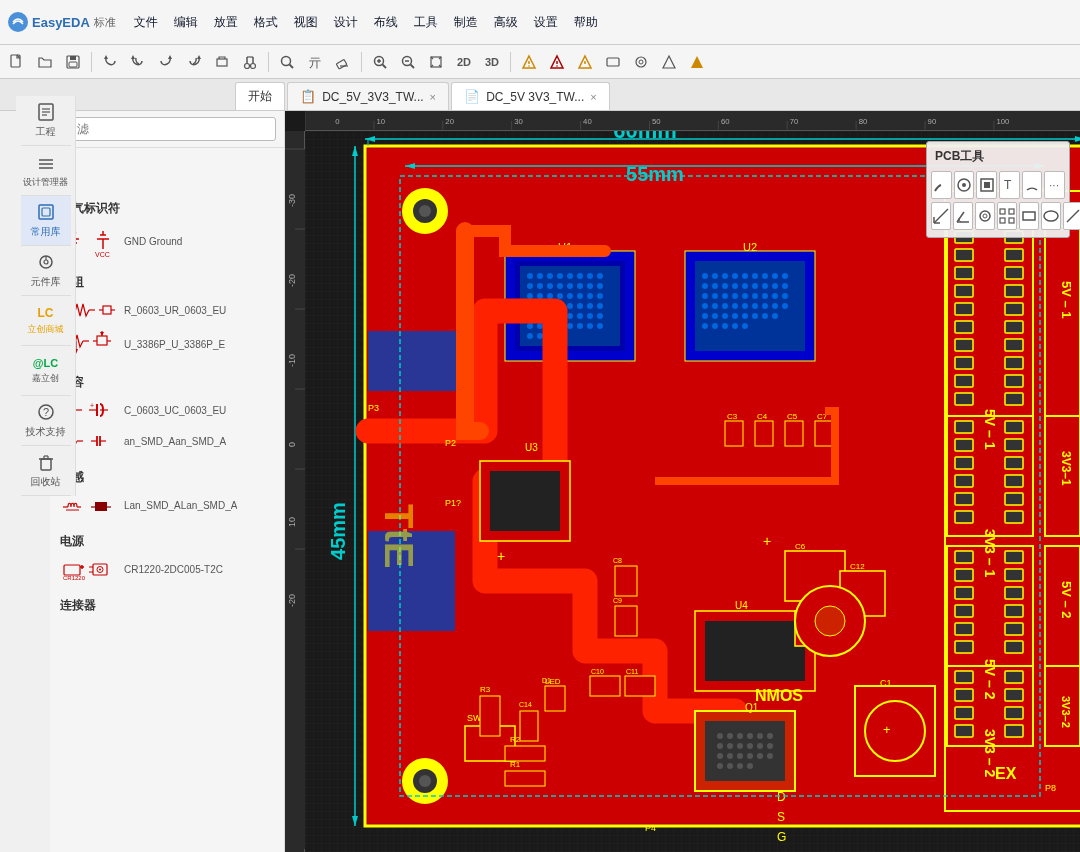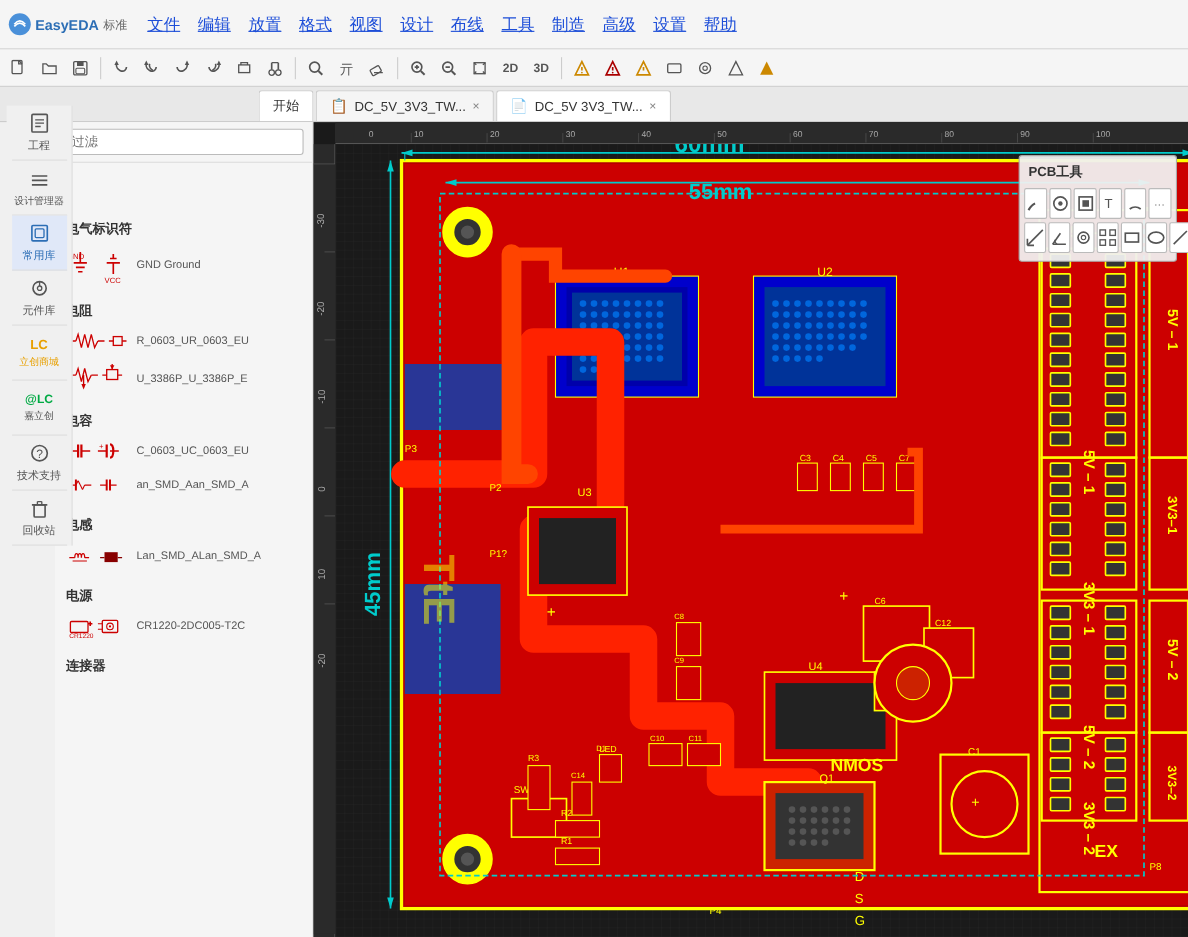--- a/index.html
+++ b/index.html
@@ -26,24 +26,23 @@
       background: #4a90d9;
       border-radius: 50%;
       display: flex; align-items: center; justify-content: center;
       color: white; font-size: 8px;
     }
     .logo-text { font-size: 13px; font-weight: bold; color: #2c6eb5; }
     .logo-edition { font-size: 11px; color: #666; }
     .menu-item {
       padding: 2px 6px;
       cursor: pointer;
-      font-size: 15px;
-      color: #1d4ed8;
+      font-size: 12px;
+      color: #0f172a;
       border-radius: 2px;
-      text-decoration: underline;
     }
 
     
     #toolbar {
       height: 34px;
       background: #f5f5f5;
       border-bottom: 1px solid #ccc;
       display: flex;
       align-items: center;
       padding: 0 4px;
@@ -145,21 +144,21 @@
     .symbol-row {
       display: flex;
       align-items: center;
       padding: 3px 8px;
       gap: 6px;
       cursor: pointer;
     }
     .sym-text { font-size: 10px; color: #555; max-width: 140px; overflow: hidden; white-space: nowrap; text-overflow: ellipsis; }
     .sidebar-left-icons {
       position: absolute;
-      left: 6px;
+      left: 16px;
       top: 96px;
       width: 60px;
       display: flex;
       flex-direction: column;
       align-items: center;
       background: #f0f0f0;
       border-right: 1px solid #ddd;
       gap: 0;
       z-index: 10;
     }

